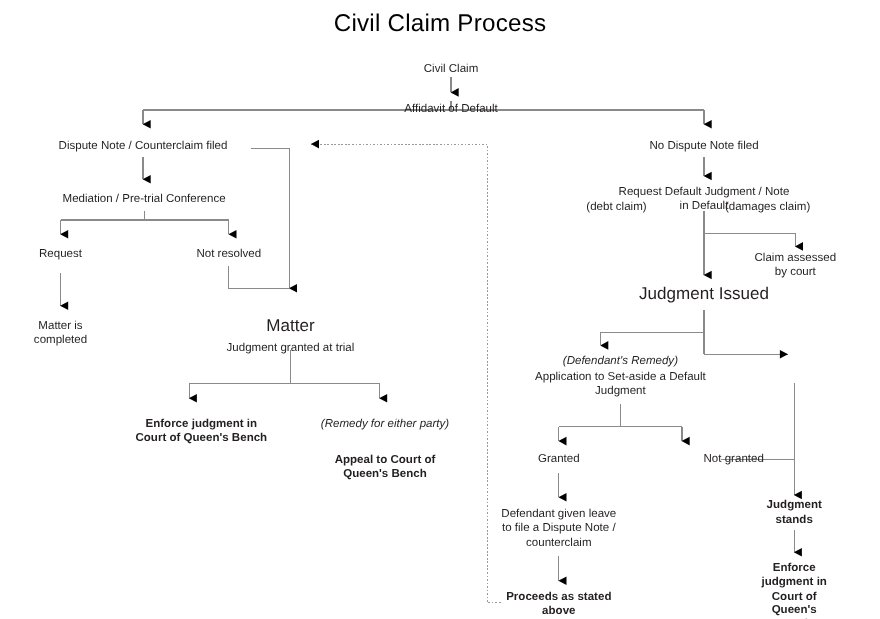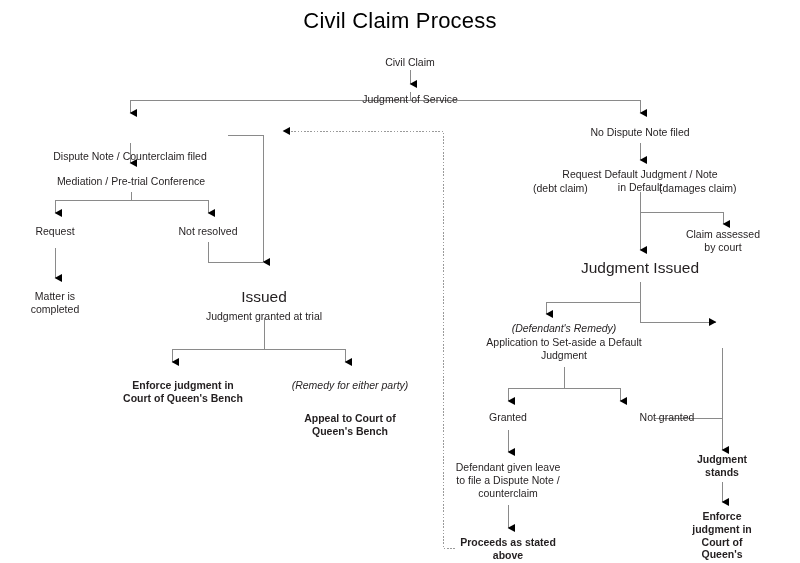--- a/index.html
+++ b/index.html
@@ -114,34 +114,34 @@
       <path d="M722,482 L722,502" marker-end="url(#ah-down)"></path>
 
       <path d="M455,548 L443,548 L443,131 L283,131" stroke="#9a9a9a" stroke-dasharray="1.6 1.6" marker-end="url(#ah-left)"></path>
     </g>
   </svg>
 
   <div class="node t-title" style="left:400px; top:8px;">Civil Claim Process</div>
 
   <div class="node t-norm" style="left:410px; top:56px;">Civil Claim</div>
 
-  <div class="node t-norm" style="left:410px; top:93px;">Judgment of Service</div>
+  <div class="node t-norm" style="left:410px; top:93px;">Affidavit of Default</div>
 
-  <div class="node t-norm" style="left:130px; top:126px;margin-top:24px;">Dispute Note / Counterclaim filed</div>
+  <div class="node t-norm" style="left:130px; top:126px;">Dispute Note / Counterclaim filed</div>
 
   <div class="node t-norm" style="left:131px; top:175px;">Mediation / Pre-trial Conference</div>
 
   <div class="node t-norm" style="left:55px; top:225px;">Request</div>
 
   <div class="node t-norm" style="left:208px; top:225px;">Not resolved</div>
 
   <div class="node t-norm" style="left:55px; top:290px;">Matter is
 completed</div>
 
-  <div class="node t-big" style="left:264px; top:288px;">Issued</div>
+  <div class="node t-big" style="left:264px; top:288px;">Matter</div>
 
   <div class="node t-norm" style="left:264px; top:310px;text-align:center;">Judgment granted at trial</div>
 
   <div class="node t-bold" style="left:183px; top:379px;">Enforce judgment in
 Court of Queen's Bench</div>
 
   <div class="node t-ital" style="left:350px; top:379px;">(Remedy for either party)</div>
 
   <div class="node t-bold" style="left:350px; top:412px;">Appeal to Court of
 Queen's Bench</div>

